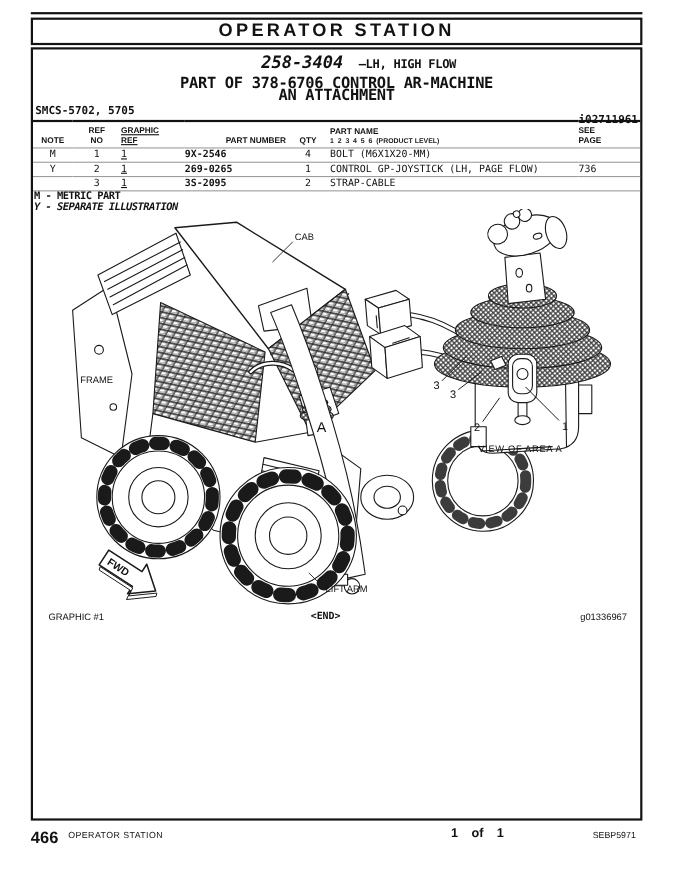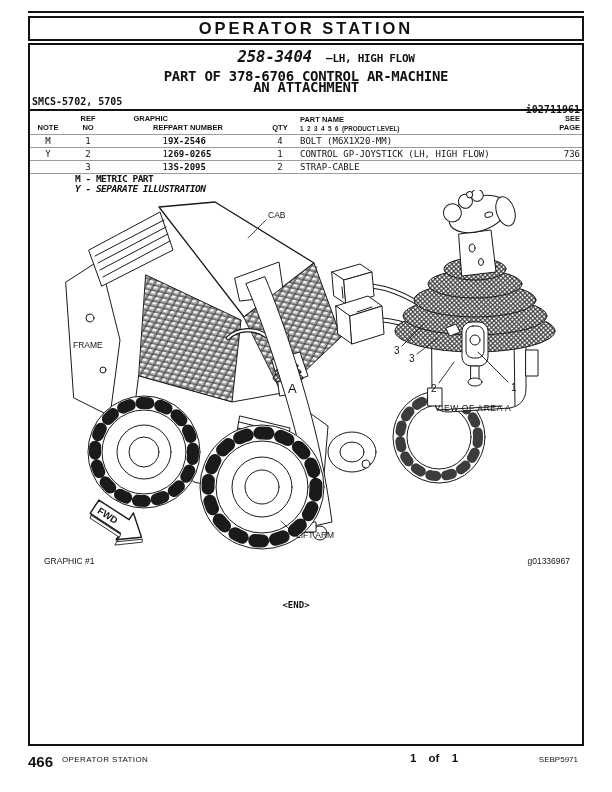--- a/index.html
+++ b/index.html
@@ -38,39 +38,39 @@
     border-top:2px solid #121212; table-layout:fixed; }
   table.parts th { font-size:7.5px; font-weight:bold; vertical-align:bottom; padding-bottom:1px;
     line-height:1.15; font-family:"Liberation Sans", sans-serif; }
   table.parts td { font-family:"DejaVu Sans Mono", monospace; font-size:9px; height:13px;
     white-space:nowrap; overflow:hidden; }
   table.parts tr.hdr { height:24px; }
   table.parts tr { border-bottom:1px solid #9c9c9c; }
   .two { white-space:pre-line; }
   .c-note { width:36px; text-align:center; }
   .c-ref  { width:44px; text-align:center; }
-  .c-gref { width:58px; text-align:right; }
+  .c-gref { width:58px; text-align:left;text-decoration:underline; }
   .c-pn   { width:92px; text-align:left; padding-right:10px; }
-  th.c-pn { text-align:left; padding-right:0; }
+  th.c-pn { text-align:right; padding-right:0; }
   .c-qty  { width:40px; text-align:center; }
   .c-name { width:226px; text-align:left; }
-  .c-page { width:56px; text-align:right; padding-right:2px; }
+  .c-page { width:56px; text-align:left; padding-right:2px; }
   td.c-pn { font-weight:bold; }
   .pl { font-weight:bold; font-size:6.3px; white-space:pre; color:#222; display:block; margin-top:1px; }
   .pnm { display:block; }
 
-  .tnote { left:31px; font-family:"DejaVu Sans Mono", monospace; font-size:9.5px; font-weight:bold; letter-spacing:-0.5px;padding-left:44px;}
+  .tnote { left:31px; font-family:"DejaVu Sans Mono", monospace; font-size:9.5px; font-weight:bold; letter-spacing:-0.5px;}
   .tn1 { top:173px; } .tn2 { top:183px;font-style:italic; }
 
   
   svg.draw { position:absolute; left:32px; top:190px; }
   svg.draw text { font-family:"Liberation Sans", sans-serif; fill:#121212; }
   .gfoot { top:556px; font-family:"Liberation Sans", sans-serif; font-size:8.5px; }
   .g1 { left:44px; } .gend { left:30px; width:532px; text-align:center; font-weight:bold;
-    font-family:"DejaVu Sans Mono", monospace; font-size:9px;margin-top:44px; }
+    font-family:"DejaVu Sans Mono", monospace; font-size:9px; }
   .gid { right:42px;margin-left:34px; }
 
   
   .f-page { left:28px; top:753px; font-size:15px; font-weight:bold; font-family:"Liberation Sans", sans-serif;}
   .f-sec { left:62px; top:755px; font-size:8px; letter-spacing:0.4px; }
   .f-count { left:410px; top:752px; font-size:11.5px; font-weight:bold; word-spacing:9px;
     font-family:"Liberation Sans", sans-serif; }
   .f-man { right:34px; top:755px; font-size:8px; }
 </style>
 </head>
@@ -119,21 +119,21 @@
     <td class="c-qty">4</td>
     <td class="c-name">BOLT (M6X1X20-MM)</td>
     <td class="c-page"></td>
   </tr>
   <tr>
     <td class="c-note">Y</td>
     <td class="c-ref">2</td>
     <td class="c-gref">1</td>
     <td class="c-pn">269-0265</td>
     <td class="c-qty">1</td>
-    <td class="c-name">CONTROL GP-JOYSTICK (LH, HIGH FLOW)</td>
+    <td class="c-name">CONTROL GP-JOYSTICK (LH, PAGE FLOW)</td>
     <td class="c-page">736</td>
   </tr>
   <tr>
     <td class="c-note"></td>
     <td class="c-ref">3</td>
     <td class="c-gref">1</td>
     <td class="c-pn">3S-2095</td>
     <td class="c-qty">2</td>
     <td class="c-name">STRAP-CABLE</td>
     <td class="c-page"></td>

